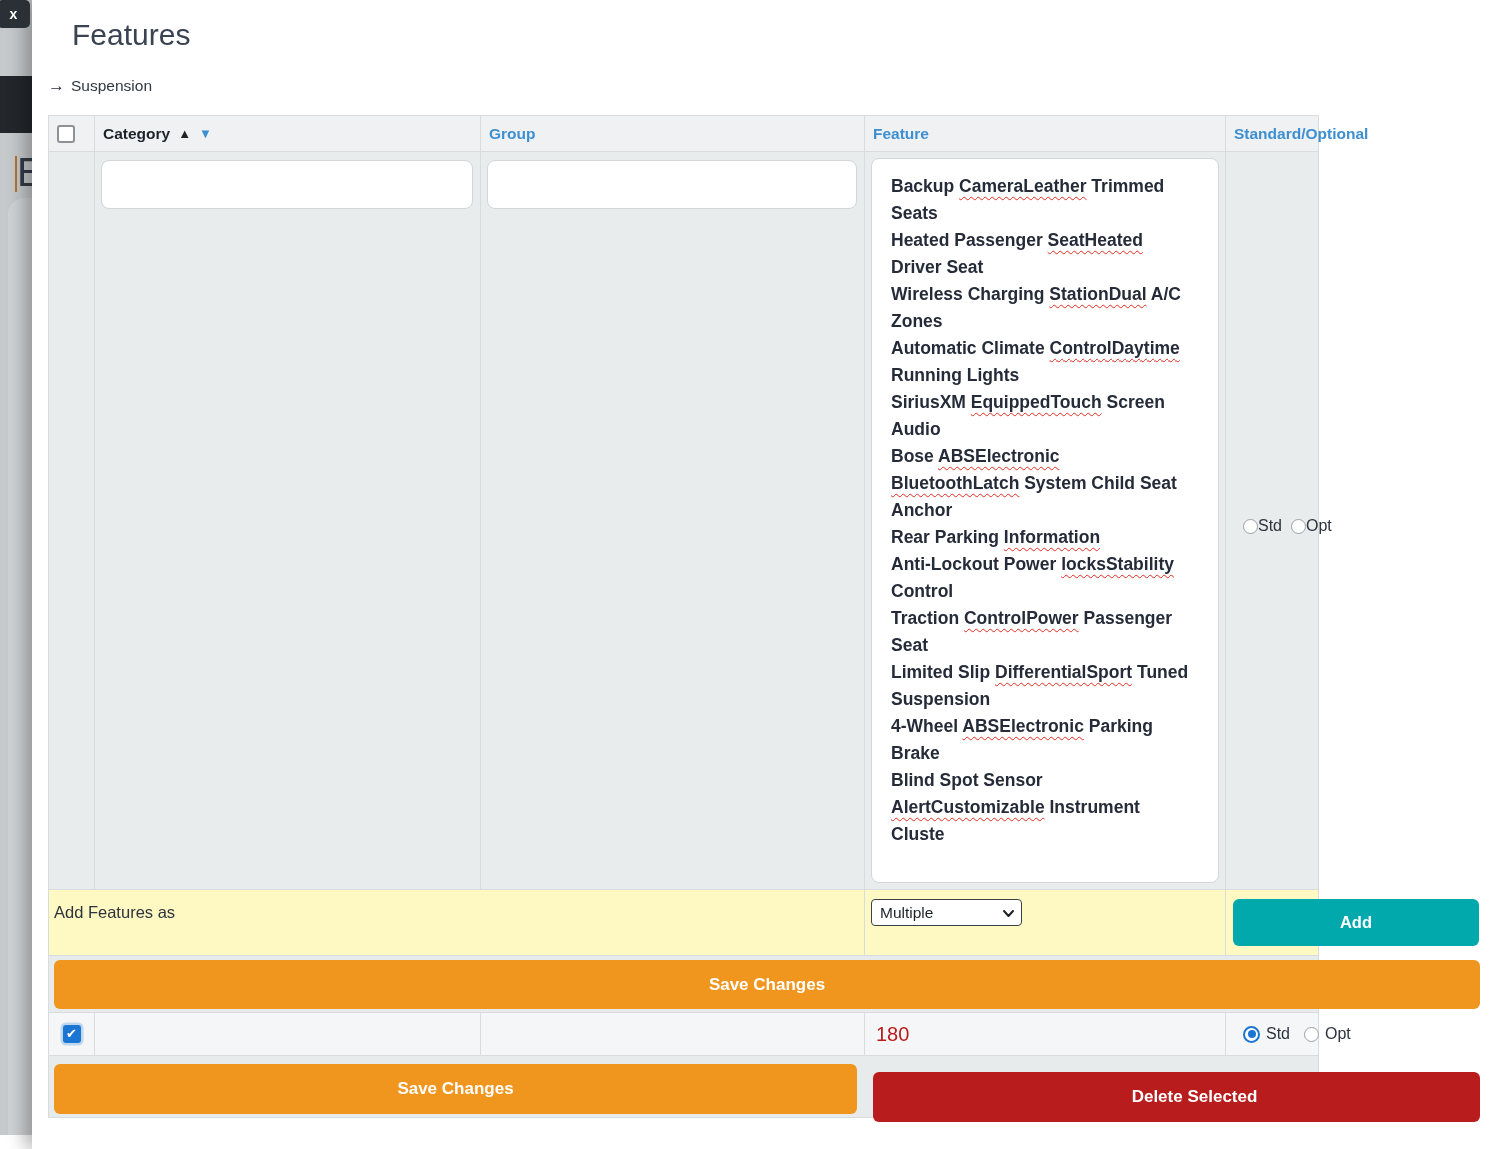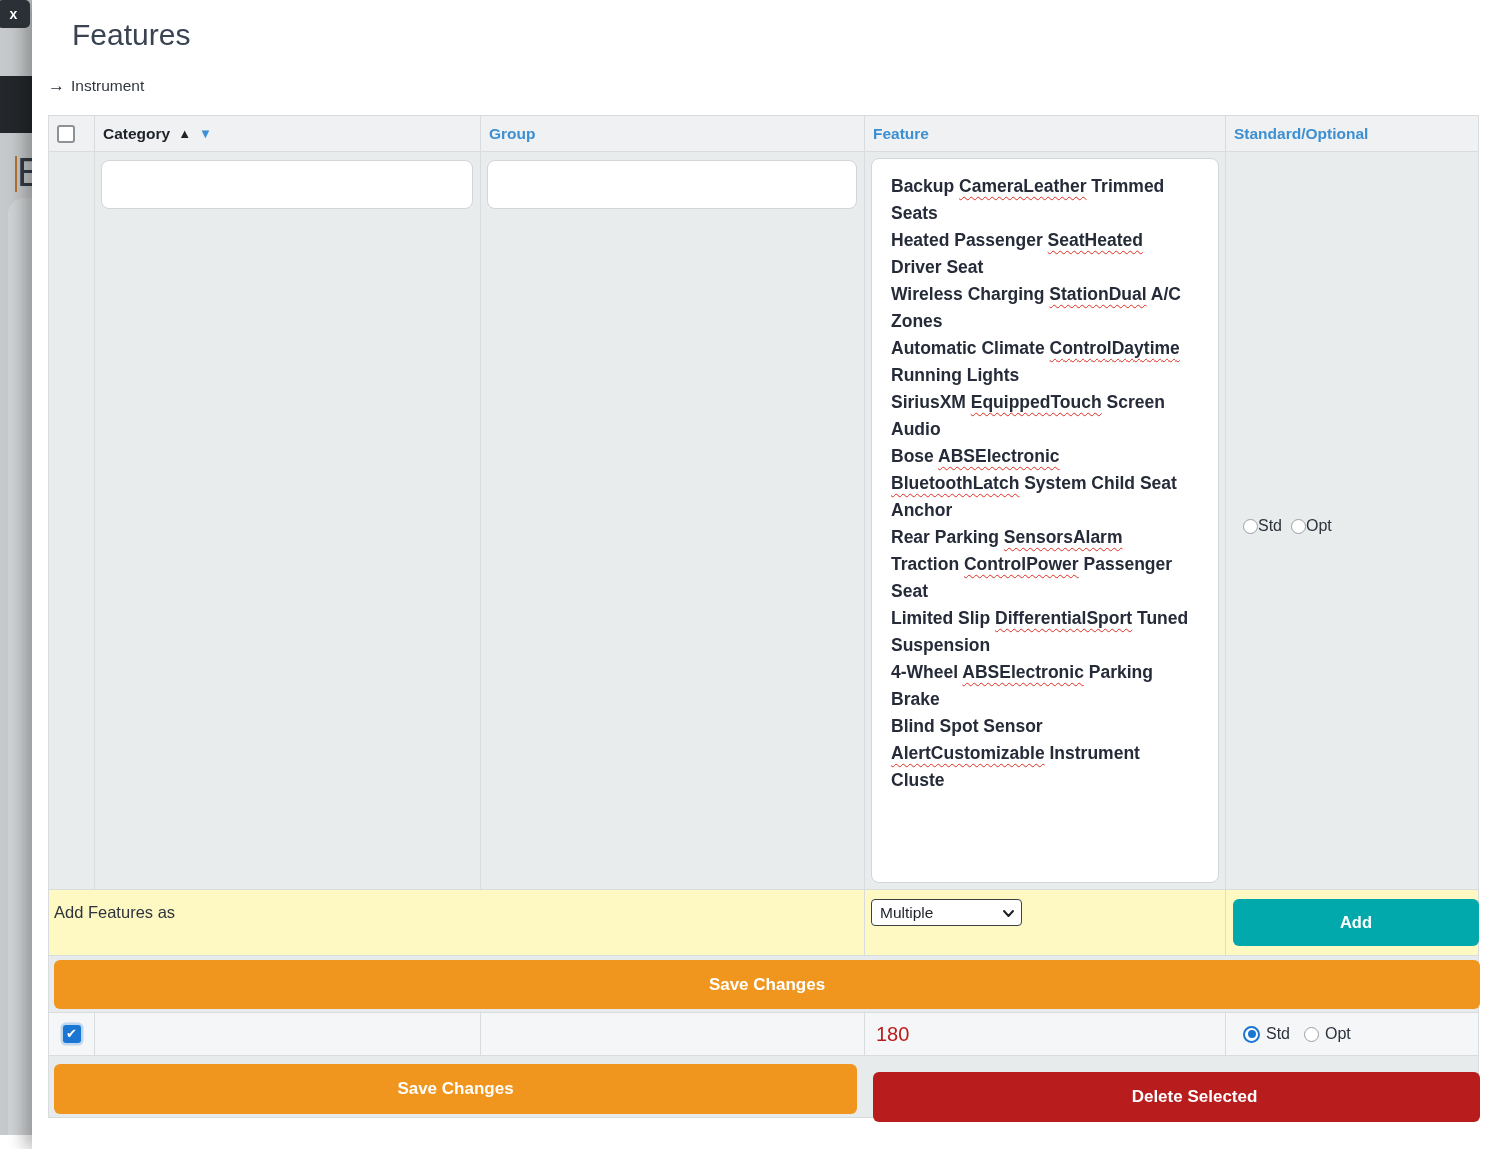--- a/index.html
+++ b/index.html
@@ -20,21 +20,21 @@
   
   .modal { position:absolute; left:32px; top:0; width:1461px; height:1149px; background:#fff; z-index:3;
            box-shadow:-8px 0 16px rgba(0,0,0,.28); }
   .page-title { position:absolute; left:16px; top:18px; font-size:30px; font-weight:400; color:#3a4352;margin-left:24px; }
   .info-link { position:absolute; left:16px; top:76px; font-size:15.5px; color:#30373f; text-decoration:none;
                display:flex; align-items:center; gap:6px; cursor:pointer; }
   .info-link .arr { font-weight:700; font-size:17px; color:#2a313b; }
 
   
   .ftable { position:absolute; left:16px; top:115px; width:1431px; }
-  .row { position:relative; width:1431px; border:1px solid #d9dcde; border-top:none; }
+  .row { position:relative; width:1271px; border:1px solid #d9dcde; border-top:none; }
   .row.first { border-top:1px solid #d9dcde; }
   .c { position:absolute; top:0; height:100%; border-right:1px solid #d9dcde; }
   .c.last { border-right:none; }
   .c1 { left:0; width:46px; }
   .c2 { left:46px; width:386px; }
   .c3 { left:432px; width:384px; }
   .c4 { left:816px; width:361px; }
   .c5 { left:1177px; width:253px; }
   .cL { left:0; width:816px; }
 
@@ -104,21 +104,21 @@
     <div class="backdrop-accent"></div>
     <div class="backdrop-letter">E</div>
     <div class="backdrop-panel"></div>
   </div>
   <button class="close-x">x</button>
 
   <div class="modal">
     <div class="page-title">Features</div>
     <a class="info-link">
       <span class="arr">→</span>
-      <span>Instrument</span>
+      <span>Suspension</span>
     </a>
 
     <div class="ftable">
 
       <div class="row first thead">
         <div class="c c1">
           <span class="cb"></span>
         </div>
         <div class="c c2">
           <span class="hdr dark">Category</span>
@@ -146,21 +146,22 @@
         </div>
         <div class="c c4">
           <div class="feature-box" id="feature-box">
               <div class="fline"><span>Backup </span><span class="misspell">CameraLeather</span><span> Trimmed Seats</span></div>
               <div class="fline"><span>Heated Passenger </span><span class="misspell">SeatHeated</span><span> Driver Seat</span></div>
               <div class="fline"><span>Wireless Charging </span><span class="misspell">StationDual</span><span> A/C Zones</span></div>
               <div class="fline"><span>Automatic Climate </span><span class="misspell">ControlDaytime</span><span> Running Lights</span></div>
               <div class="fline"><span>SiriusXM </span><span class="misspell">EquippedTouch</span><span> Screen Audio</span></div>
               <div class="fline"><span>Bose </span><span class="misspell">ABSElectronic</span></div>
               <div class="fline"><span class="misspell">BluetoothLatch</span><span> System Child Seat Anchor</span></div>
-              <div class="fline"><span>Rear Parking </span><span class="misspell">SensorsAlarm</span></div>
+              <div class="fline"><span>Rear Parking </span><span class="misspell">Information</span></div>
+              <div class="fline"><span>Anti-Lockout Power </span><span class="misspell">locksStability</span><span> Control</span></div>
               <div class="fline"><span>Traction </span><span class="misspell">ControlPower</span><span> Passenger Seat</span></div>
               <div class="fline"><span>Limited Slip </span><span class="misspell">DifferentialSport</span><span> Tuned Suspension</span></div>
               <div class="fline"><span>4-Wheel </span><span class="misspell">ABSElectronic</span><span> Parking Brake</span></div>
               <div class="fline"><span>Blind Spot Sensor </span><span class="misspell">AlertCustomizable</span><span> Instrument Cluste</span></div>
             </div>
         </div>
         <div class="c c5 last radio-group">
           <label class="radio">
             <span class="rb"></span>
             <span class="rlabel">Std</span>

